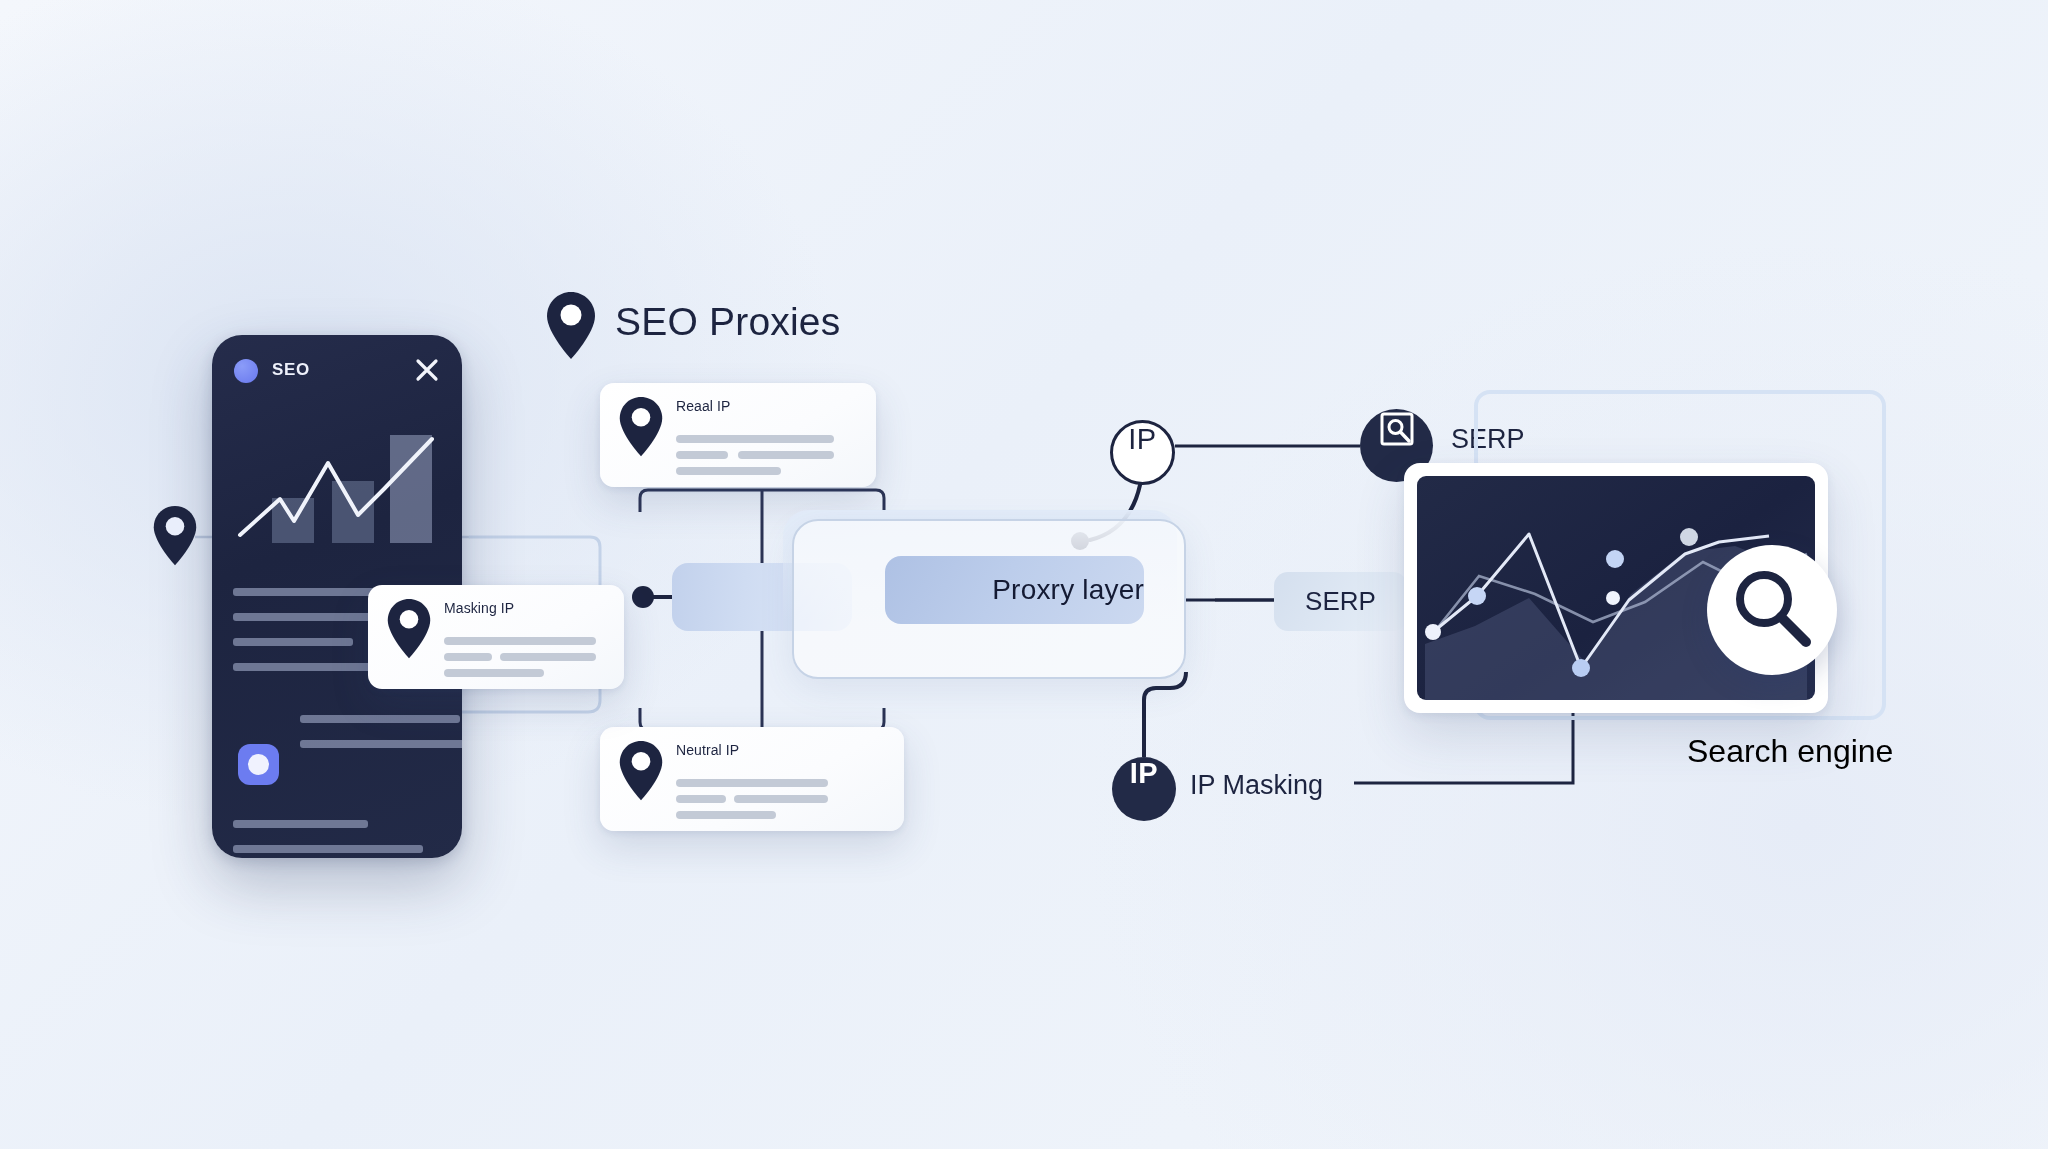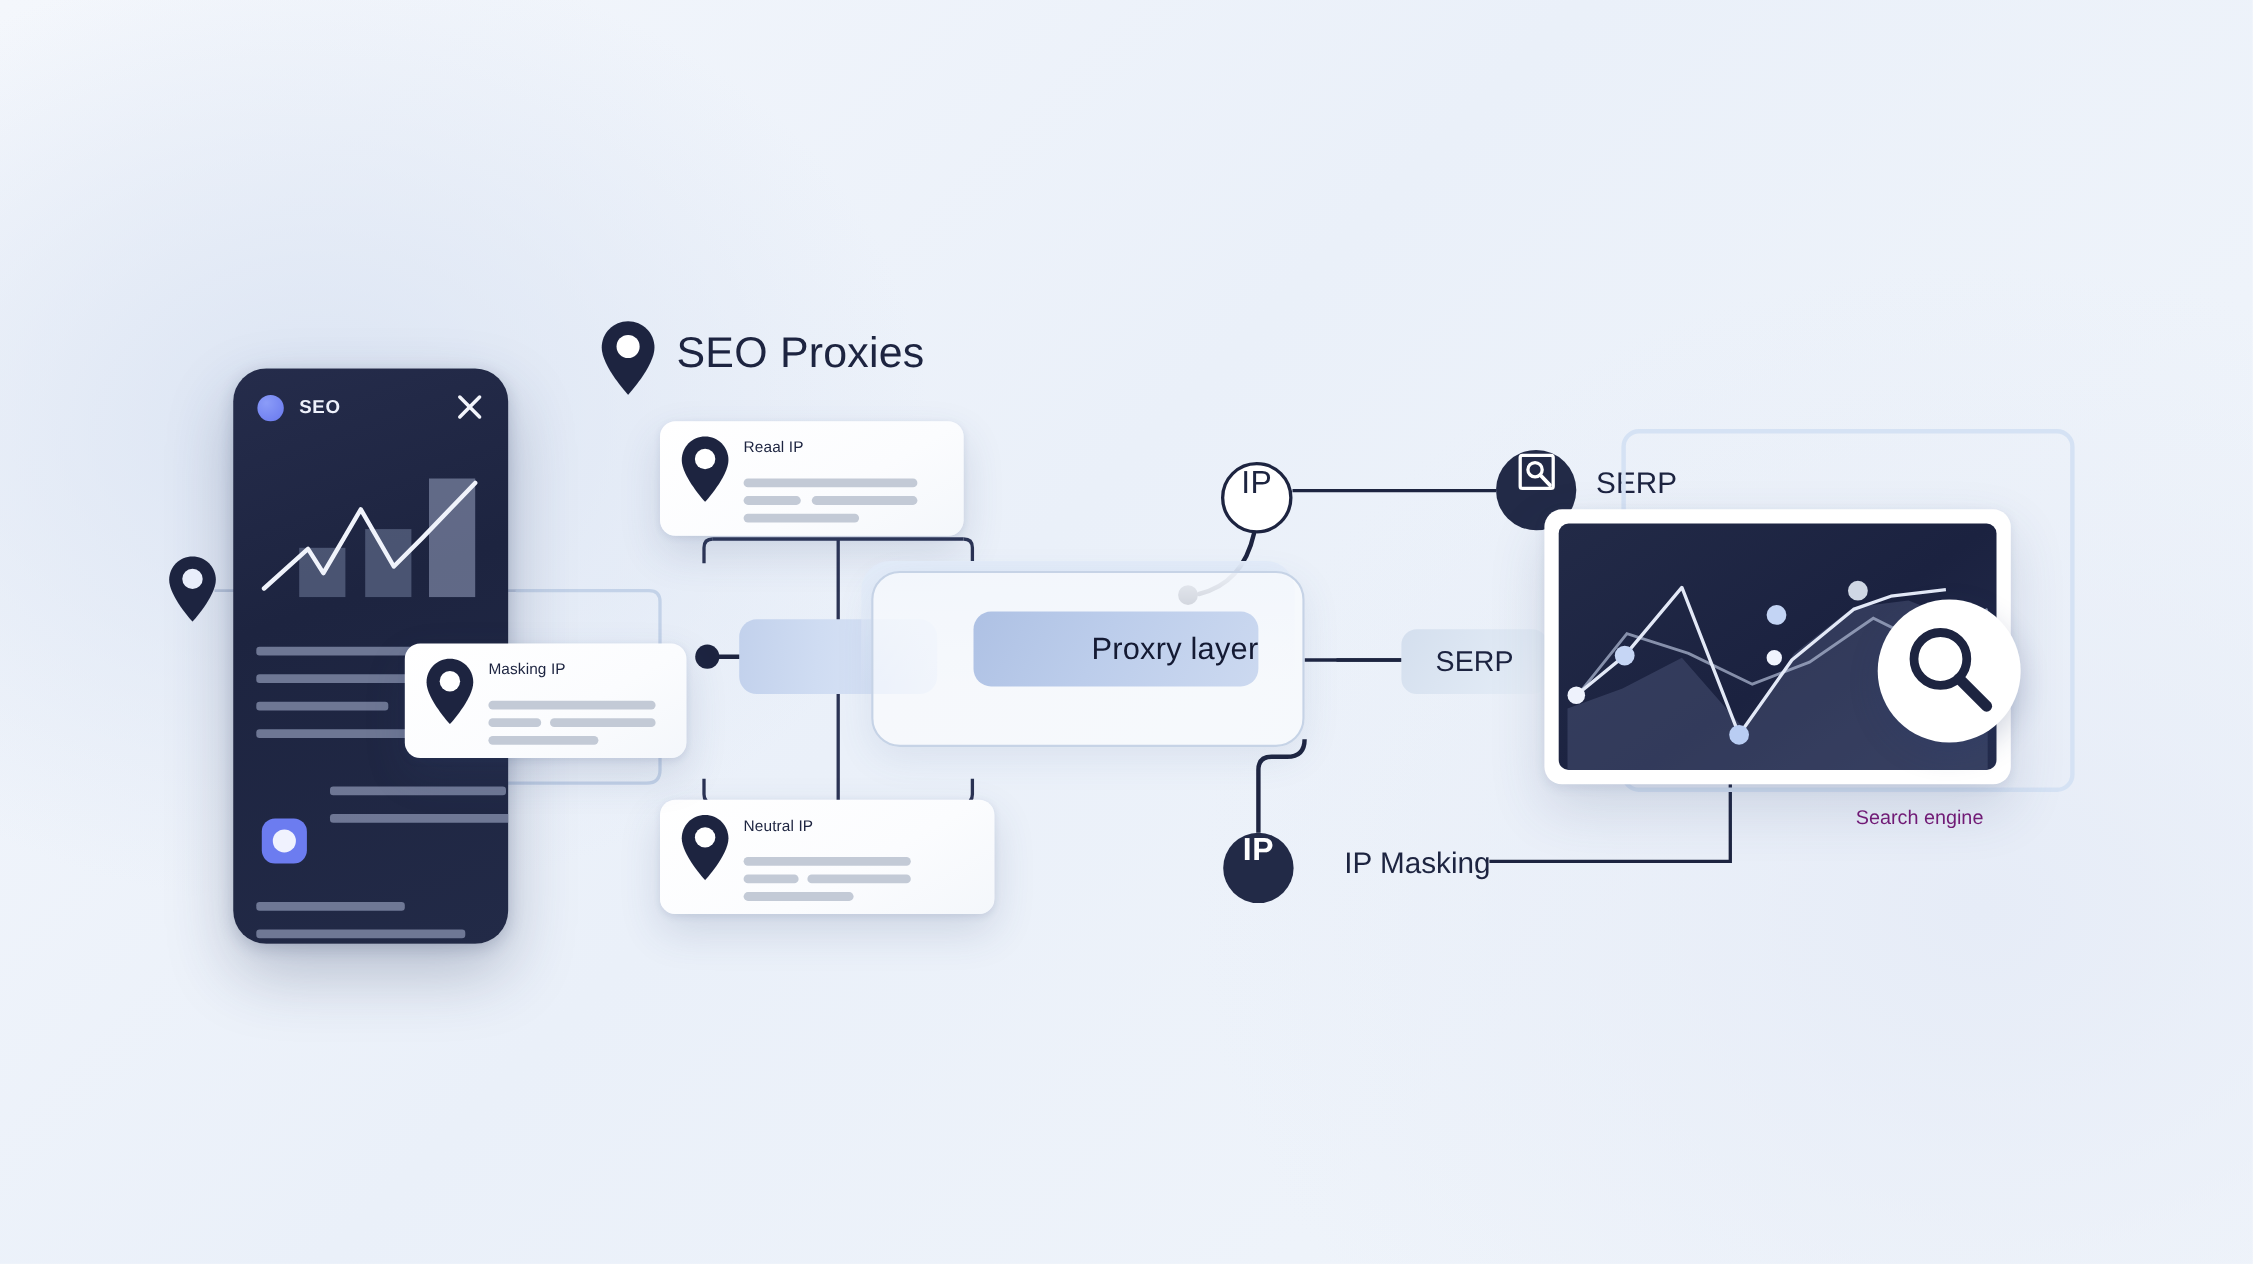--- a/index.html
+++ b/index.html
@@ -90,21 +90,21 @@
     background:#ffffff; border:3px solid #1d2440;
   }
   #ip-top span { font-size:29px; color:#1d2440; letter-spacing:.5px; }
   #ip-bottom {
     left:1112px; top:757px; width:64px; height:64px; background:#222a47;
   }
   #ip-bottom span { font-size:29px; color:#ffffff; font-weight:700; letter-spacing:.5px; }
   #serp-badge {
     left:1360px; top:409px; width:73px; height:73px; background:#222a47;
   }
-  #ip-masking-label { left:1190px; top:770px; font-size:27px; color:#1d2440;margin-left:32px; }
+  #ip-masking-label { left:1190px; top:770px; font-size:27px; color:#1d2440; }
   #serp-label { left:1451px; top:424px; font-size:27px; color:#1d2440; }
 
   
   #frame-outline {
     left:1474px; top:390px; width:412px; height:330px; border-radius:16px;
     border:4px solid #d5e2f4;
   }
   #tablet {
     left:1404px; top:463px; width:424px; height:250px; border-radius:16px;
     background:#ffffff;
@@ -114,21 +114,21 @@
   #tablet-screen {
     position:absolute; left:13px; top:13px; width:398px; height:224px; border-radius:9px;
     background: linear-gradient(145deg,#222a47 0%, #1b2240 55%, #242c4c 100%);
     overflow:hidden;
   }
   #magnifier {
     position:absolute; left:1707px; top:545px; width:130px; height:130px; border-radius:50%;
     background:#ffffff; box-shadow:0 10px 26px rgba(40,60,110,0.22);
   }
   #search-engine-label {
-    left:1687px; top:733px; font-size:18px; color:#701a75;
+    left:1687px; top:733px; font-size:32px; color:#000000;
   }
 
   
   #seo-proxies-title { left:615px; top:300px; font-size:39px; color:#1d2440; letter-spacing:.2px; }
 </style>
 </head>
 <body>
 
 <div id="stage">
 

